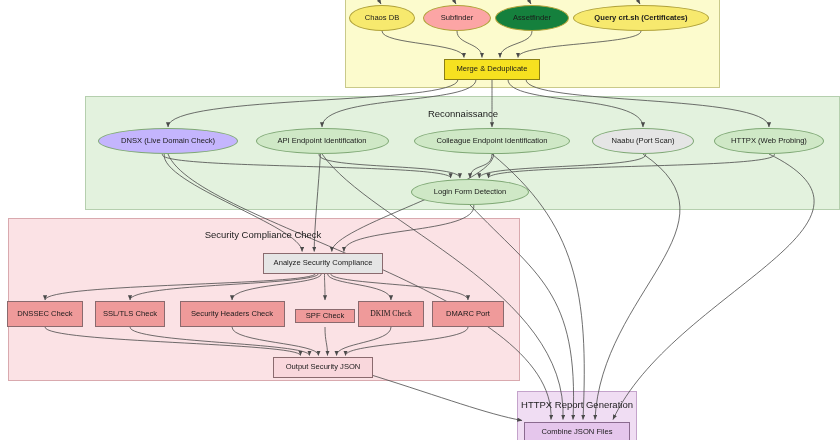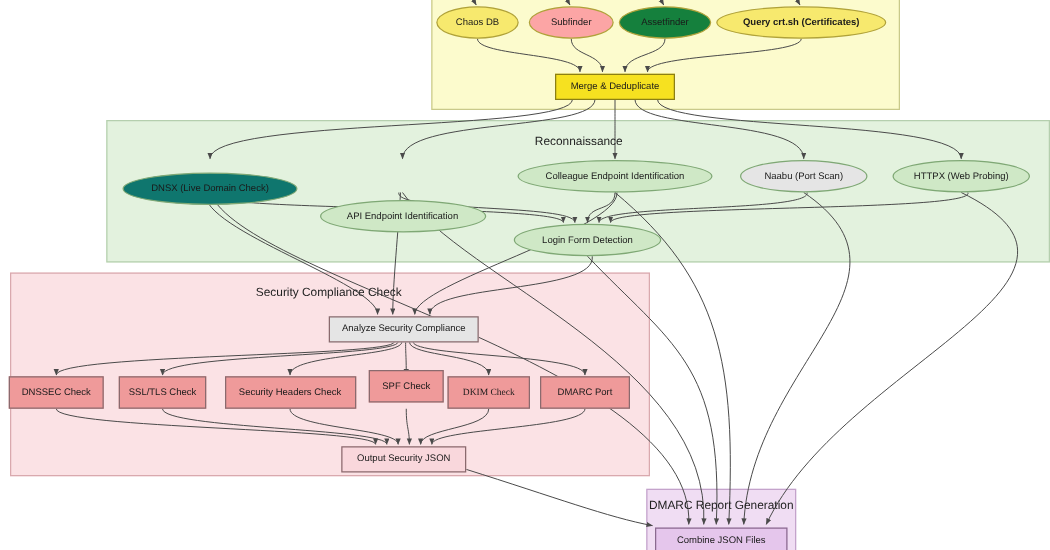--- a/index.html
+++ b/index.html
@@ -82,42 +82,42 @@
         <path d="M322,154 C371,224 569,291.5 563,419.5"></path>
         <path d="M470,205 C536.5,275 579,291.5 573,419.5"></path>
         <path d="M492,154 C576,224 589,291.5 583,419.5"></path>
         <path d="M643,154 C746.25,224 601,291.5 595,419.5"></path>
         <path d="M769,154 C912.5,224 673,291.5 613,419.5"></path>
       </g>
   </svg>
 
   <div class="cluster-label" id="cll-1" style="left: 463px; top: 108px;">Reconnaissance</div>
   <div class="cluster-label" id="cll-2" style="left: 263px; top: 229px;">Security Compliance Check</div>
-  <div class="cluster-label" id="cll-3" style="left: 577px; top: 399px;">DMARC Report Generation</div>
+  <div class="cluster-label" id="cll-3" style="left: 577px; top: 399px;">HTTPX Report Generation</div>
 
   <div id="nodes-layer">
       <div class="node ellipse" style="left: 349px; top: 5px; width: 66px; height: 26px; background: rgb(247, 233, 110); border: 1px solid rgb(176, 162, 58);">
         <span>Chaos DB</span>
       </div>
       <div class="node ellipse" style="left: 423px; top: 5px; width: 68px; height: 26px; background: #fca5a5; border: 1px solid rgb(176, 162, 58);">
         <span>Subfinder</span>
       </div>
       <div class="node ellipse" style="left: 495px; top: 5px; width: 74px; height: 26px; background: #15803d; border: 1px solid rgb(176, 162, 58);">
         <span>Assetfinder</span>
       </div>
       <div class="node ellipse" style="left: 573px; top: 5px; width: 136px; height: 26px; background: rgb(247, 233, 110); border: 1px solid rgb(176, 162, 58); font-weight: bold;">
         <span>Query crt.sh (Certificates)</span>
       </div>
       <div class="node box" style="left: 444px; top: 58.5px; width: 96px; height: 21px; background: rgb(246, 225, 32); border: 1px solid rgb(139, 127, 20);">
         <span>Merge &amp; Deduplicate</span>
       </div>
-      <div class="node ellipse" style="left: 98px; top: 128px; width: 140px; height: 26px; background: #0f766e; border: 1px solid rgb(127, 168, 117); margin-top: 10px;">
+      <div class="node ellipse" style="left: 98px; top: 128px; width: 140px; height: 26px; background: #c4b5fd; border: 1px solid rgb(127, 168, 117);">
         <span>DNSX (Live Domain Check)</span>
       </div>
-      <div class="node ellipse" style="left: 255.5px; top: 128px; width: 133px; height: 26px; background: rgb(207, 232, 198); border: 1px solid rgb(127, 168, 117); margin-top: 32px;">
+      <div class="node ellipse" style="left: 255.5px; top: 128px; width: 133px; height: 26px; background: rgb(207, 232, 198); border: 1px solid rgb(127, 168, 117);">
         <span>API Endpoint Identification</span>
       </div>
       <div class="node ellipse" style="left: 414px; top: 128px; width: 156px; height: 26px; background: rgb(207, 232, 198); border: 1px solid rgb(127, 168, 117);">
         <span>Colleague Endpoint Identification</span>
       </div>
       <div class="node ellipse" style="left: 592px; top: 128px; width: 102px; height: 26px; background: #e5e5e5; border: 1px solid rgb(127, 168, 117);">
         <span>Naabu (Port Scan)</span>
       </div>
       <div class="node ellipse" style="left: 714px; top: 128px; width: 110px; height: 26px; background: rgb(207, 232, 198); border: 1px solid rgb(127, 168, 117);">
         <span>HTTPX (Web Probing)</span>
@@ -130,21 +130,21 @@
       </div>
       <div class="node box" style="left: 7px; top: 301px; width: 76px; height: 26px; background: rgb(239, 154, 154); border: 1px solid rgb(138, 106, 110);">
         <span>DNSSEC Check</span>
       </div>
       <div class="node box" style="left: 95px; top: 301px; width: 70px; height: 26px; background: rgb(239, 154, 154); border: 1px solid rgb(138, 106, 110);">
         <span>SSL/TLS Check</span>
       </div>
       <div class="node box" style="left: 179.5px; top: 301px; width: 105px; height: 26px; background: rgb(239, 154, 154); border: 1px solid rgb(138, 106, 110);">
         <span>Security Headers Check</span>
       </div>
-      <div class="node box" style="left: 295px; top: 296px; width: 60px; height: 26px; background: rgb(239, 154, 154); border: 1px solid rgb(138, 106, 110);">
+      <div class="node box" style="left: 295px; top: 309px; width: 60px; height: 14px; background: rgb(239, 154, 154); border: 1px solid rgb(138, 106, 110);">
         <span>SPF Check</span>
       </div>
       <div class="node box" style="left: 358px; top: 301px; width: 66px; height: 26px; background: rgb(239, 154, 154); border: 1px solid rgb(138, 106, 110); font-family: Liberation Serif, serif;">
         <span>DKIM Check</span>
       </div>
       <div class="node box" style="left: 432px; top: 301px; width: 72px; height: 26px; background: rgb(239, 154, 154); border: 1px solid rgb(138, 106, 110);">
         <span>DMARC Port</span>
       </div>
       <div class="node box" style="left: 273px; top: 356.5px; width: 100px; height: 21px; background: rgb(249, 215, 220); border: 1px solid rgb(138, 106, 110);">
         <span>Output Security JSON</span>

